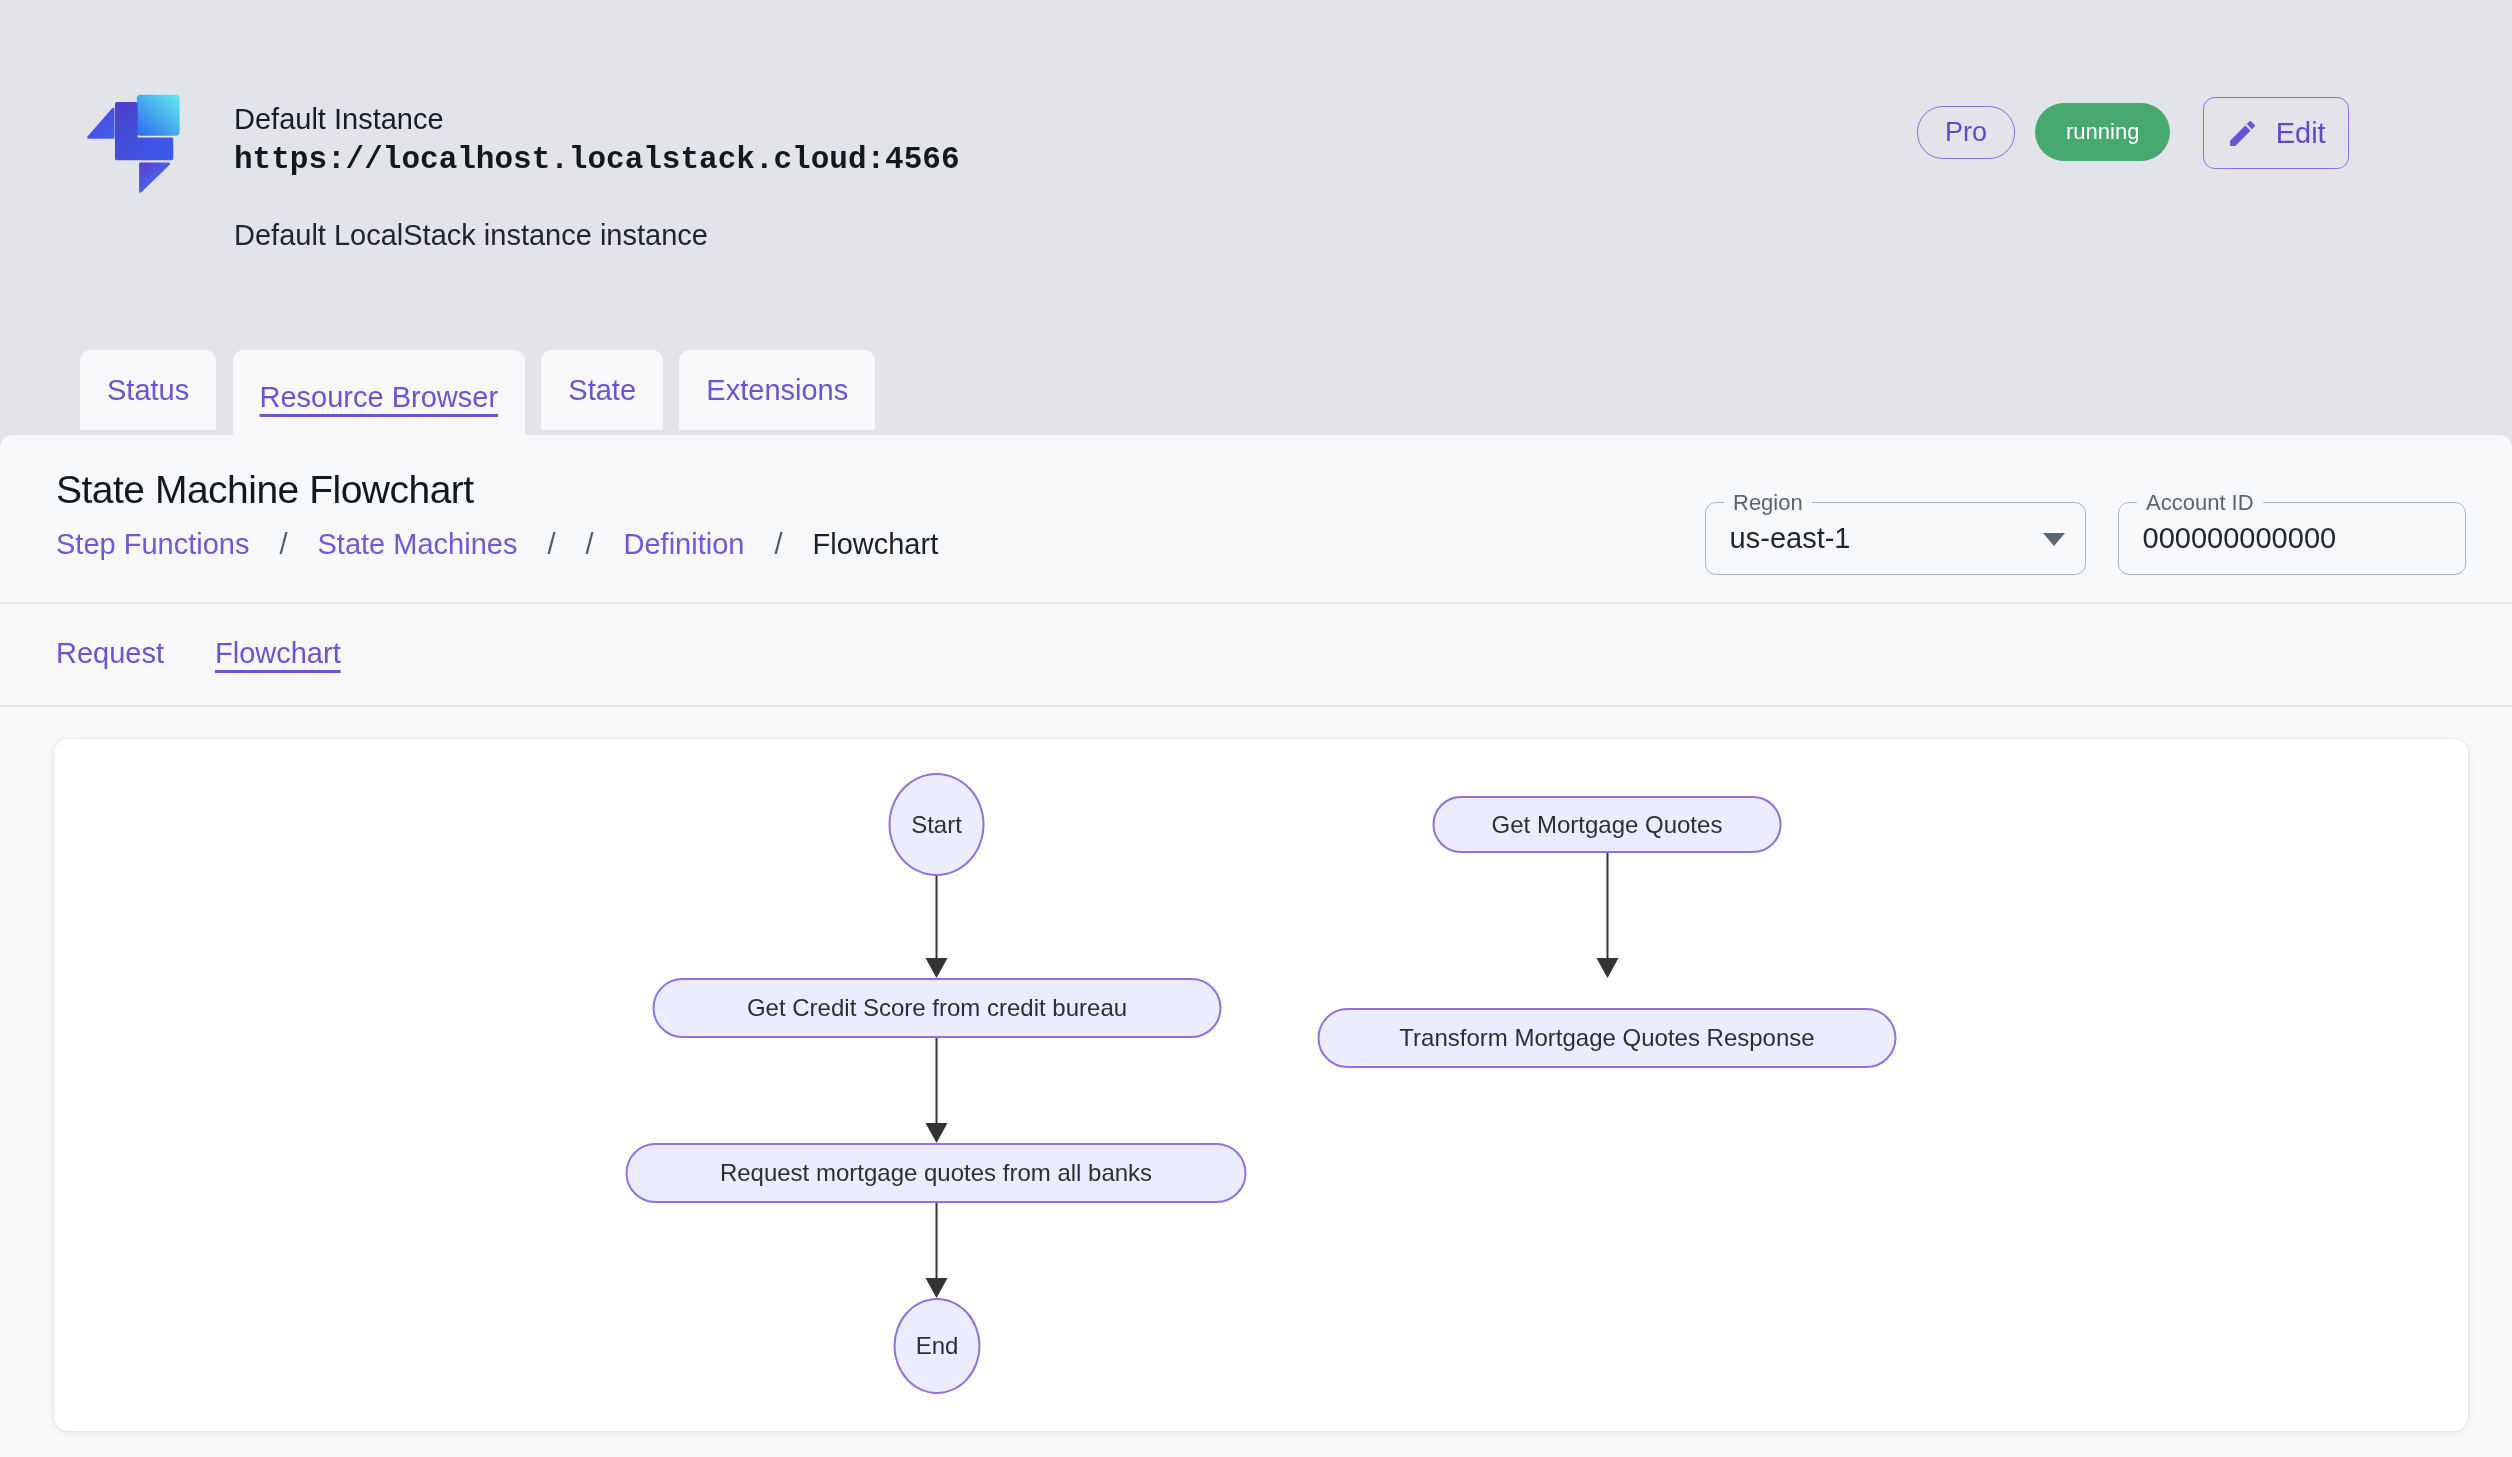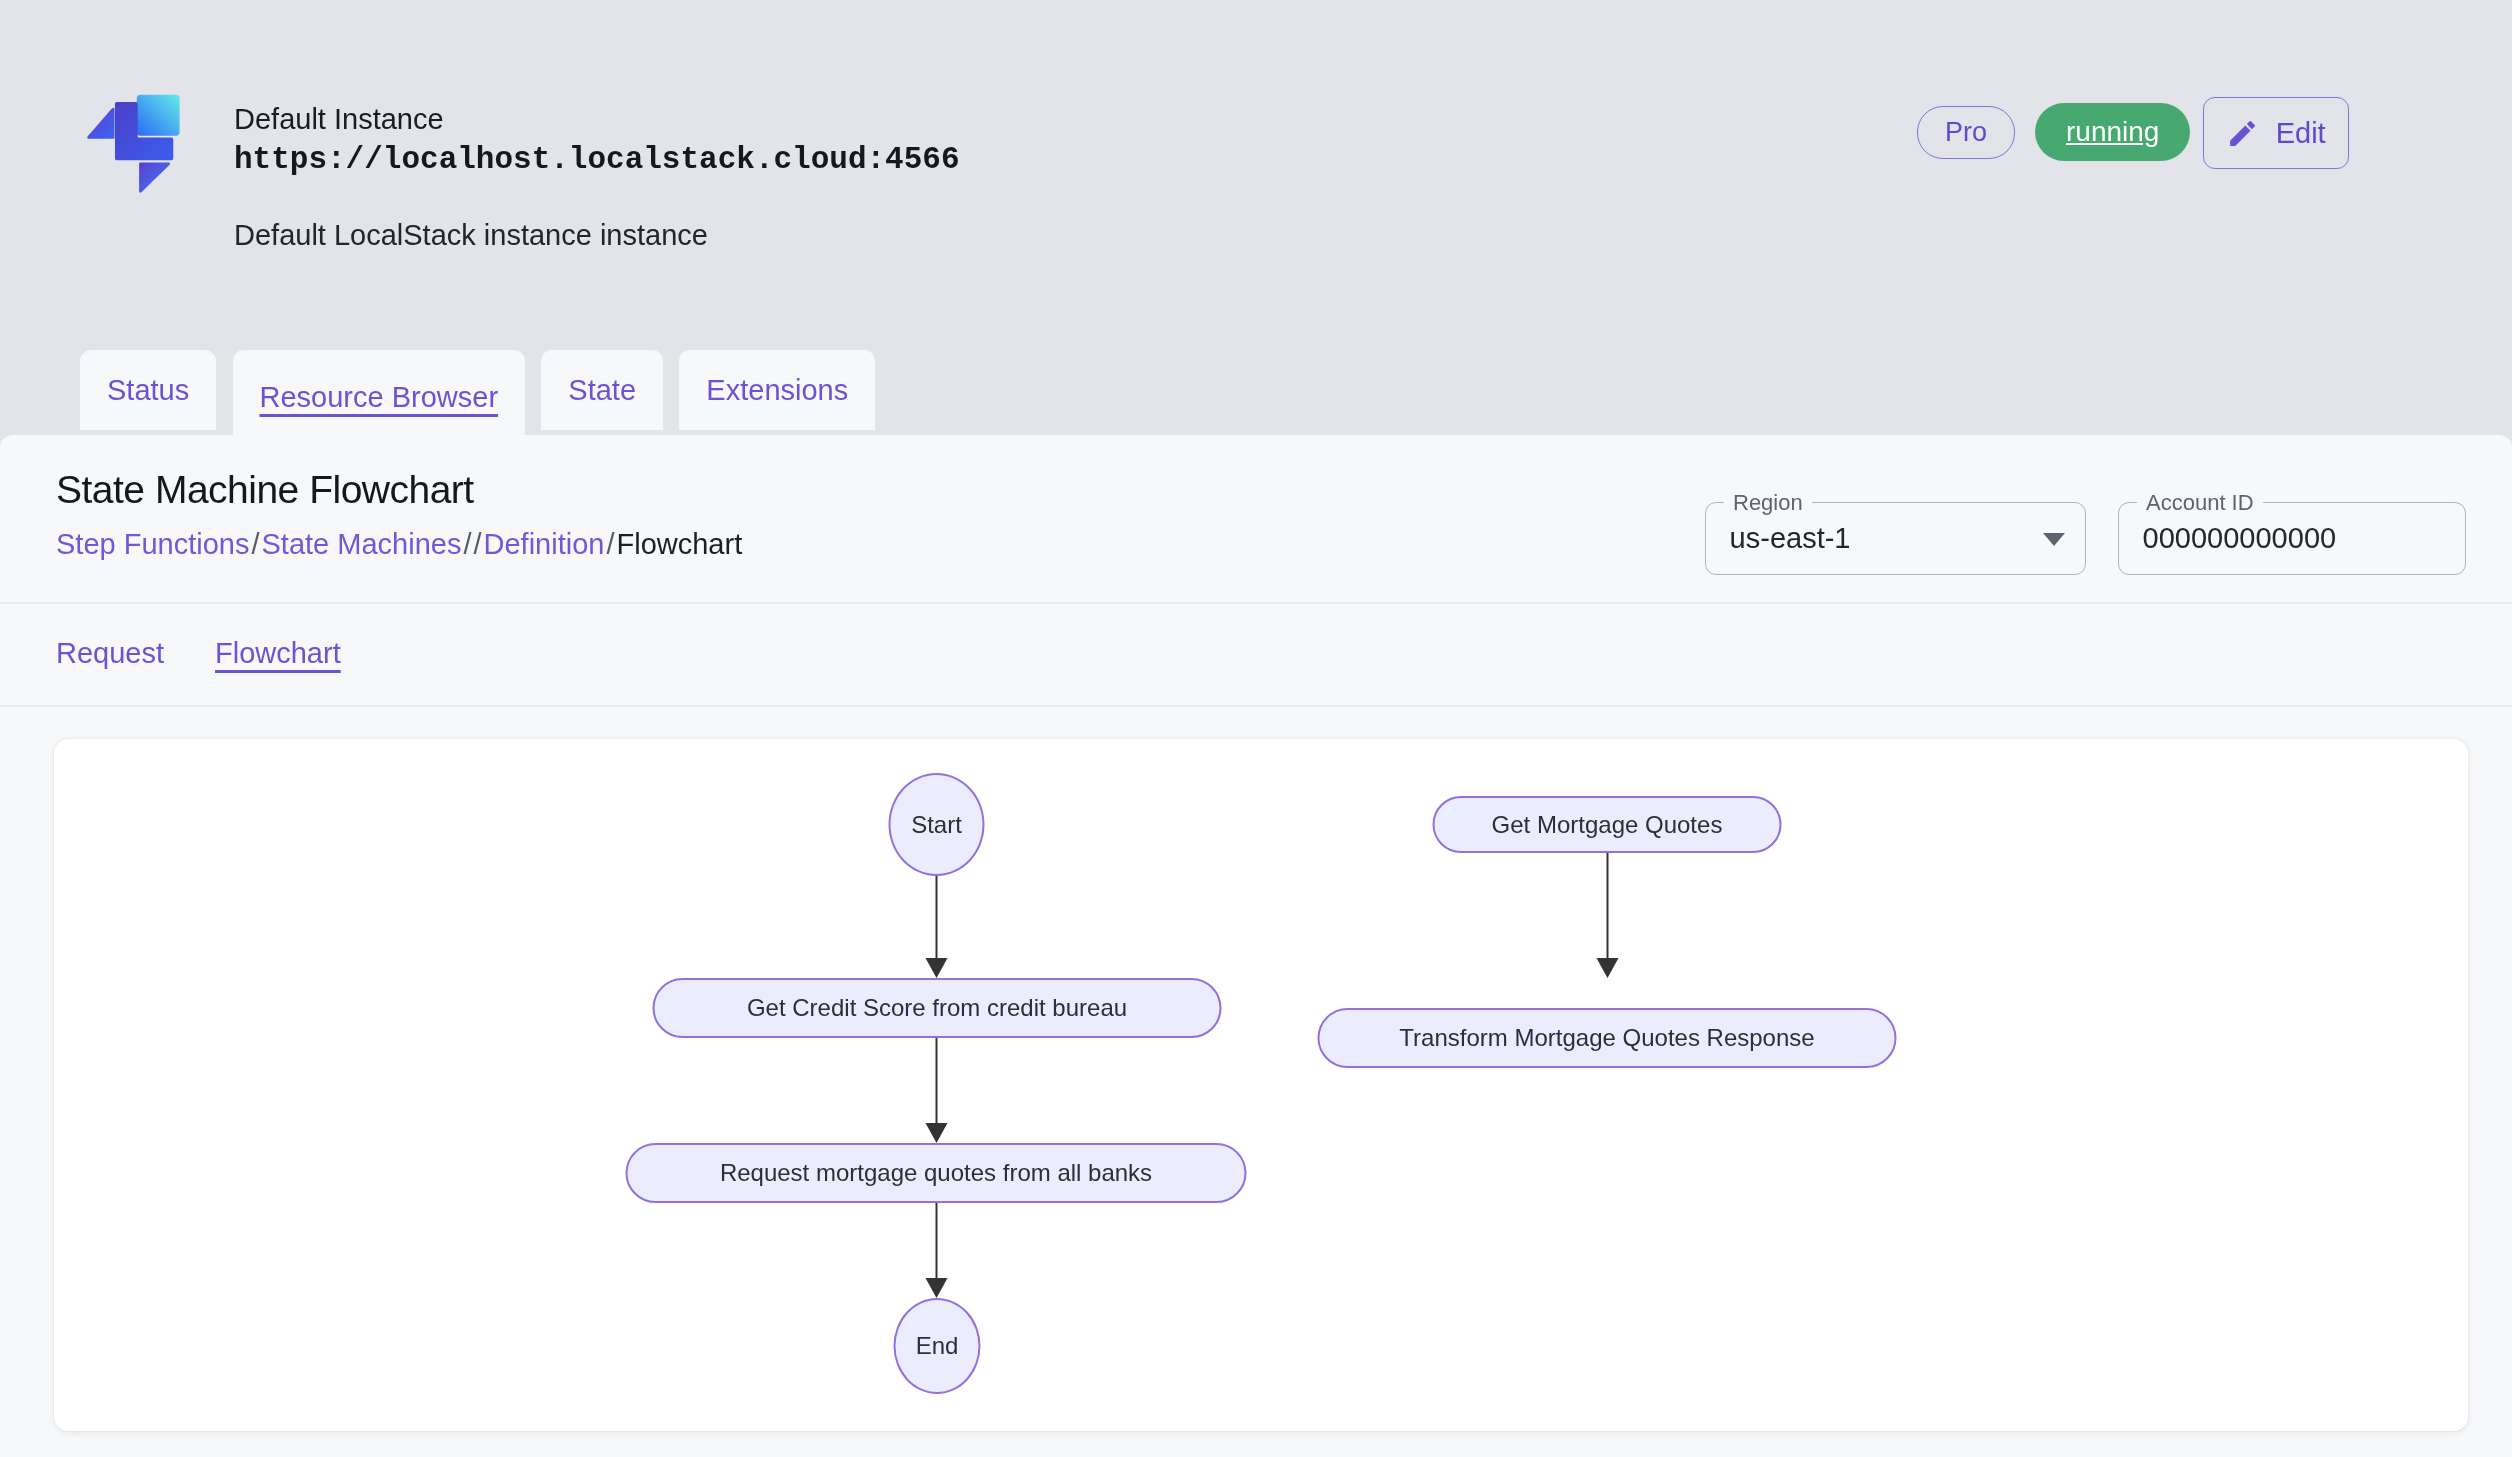--- a/index.html
+++ b/index.html
@@ -24,21 +24,21 @@
 
   .badge-pro {
     position: absolute; left: 1917px; top: 106px; height: 53px;
     padding: 0 27px; display: inline-flex; align-items: center;
     border: 1.8px solid #8672de; border-radius: 26px;
     color: #5f49cf; font-size: 27px; background: transparent;
   }
   .badge-running {
     position: absolute; left: 2035px; top: 103px; height: 58px;
     padding: 16px 31px; display: inline-flex; align-items: center;
-    border-radius: 29px; background: #47a96f; color: #ffffff; font-size: 28px; text-decoration: underline;
+    border-radius: 29px; background: #47a96f; color: #ffffff; font-size: 22px;
   }
   .btn-edit {
     position: absolute; left: 2203px; top: 97px; height: 72px; width: 146px;
     display: inline-flex; align-items: center; justify-content: center; gap: 16.3px;
     border: 1.8px solid #8672de; border-radius: 11.8px; background: transparent;
     color: #5f49cf; font-size: 29px; cursor: pointer;
   }
   .btn-edit svg { width: 33px; height: 33px; }
 
   
@@ -55,21 +55,21 @@
 
   
   .panel {
     position: absolute; left: 0; right: 0; top: 435px; bottom: 0;
     background: #f6f8fa; border-radius: 12.7px 12.7px 0 0; z-index: 2;
   }
   .page-title {
     position: absolute; left: 56px; top: 33px;
     font-size: 39px; font-weight: 500; letter-spacing: -0.5px; color: #14171c;
   }
-  .breadcrumb { position: absolute; left: 56px; top: 93px; display: flex; gap: 2px; font-size: 29px; white-space: nowrap; }
+  .breadcrumb { position: absolute; left: 56px; top: 93px; display: flex; gap: 30px; font-size: 29px; white-space: nowrap; }
   .crumb { color: #7158d8; cursor: pointer; }
   .crumb-sep { color: #565d66; }
   .crumb.current { color: #1c1f25; cursor: default; }
 
   .field {
     position: absolute; top: 67px; height: 73px;
     border: 1.8px solid #aeb5bd; border-radius: 11px;
   }
   .field-label {
     position: absolute; top: -14.5px; left: 18px; padding: 0 9px;

